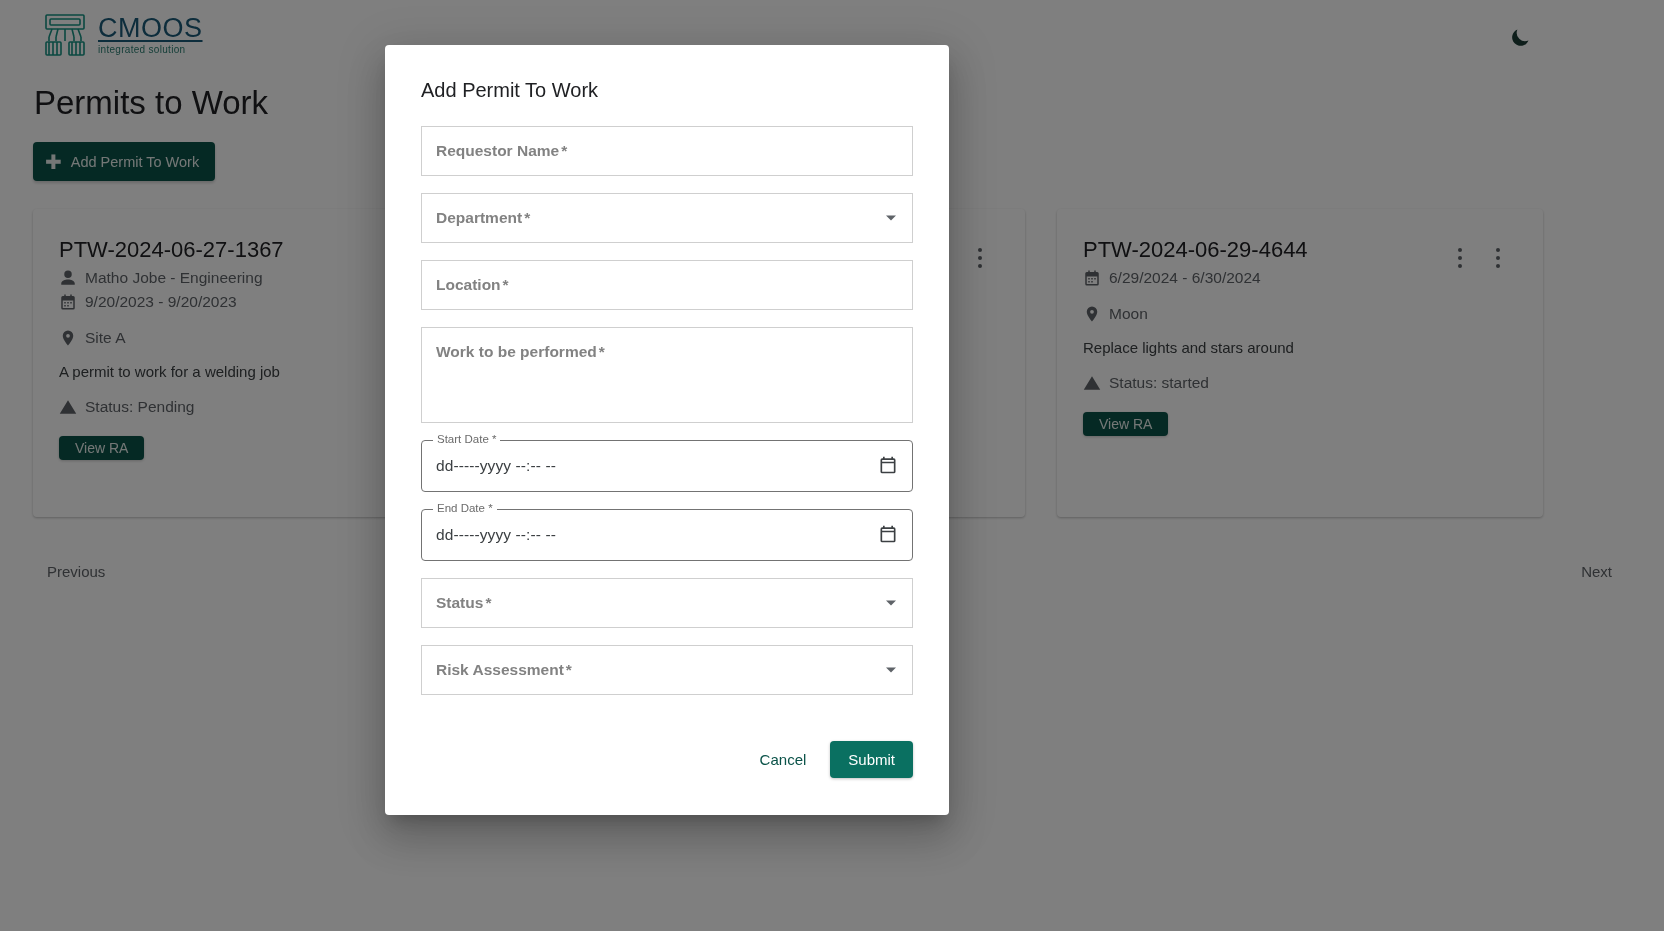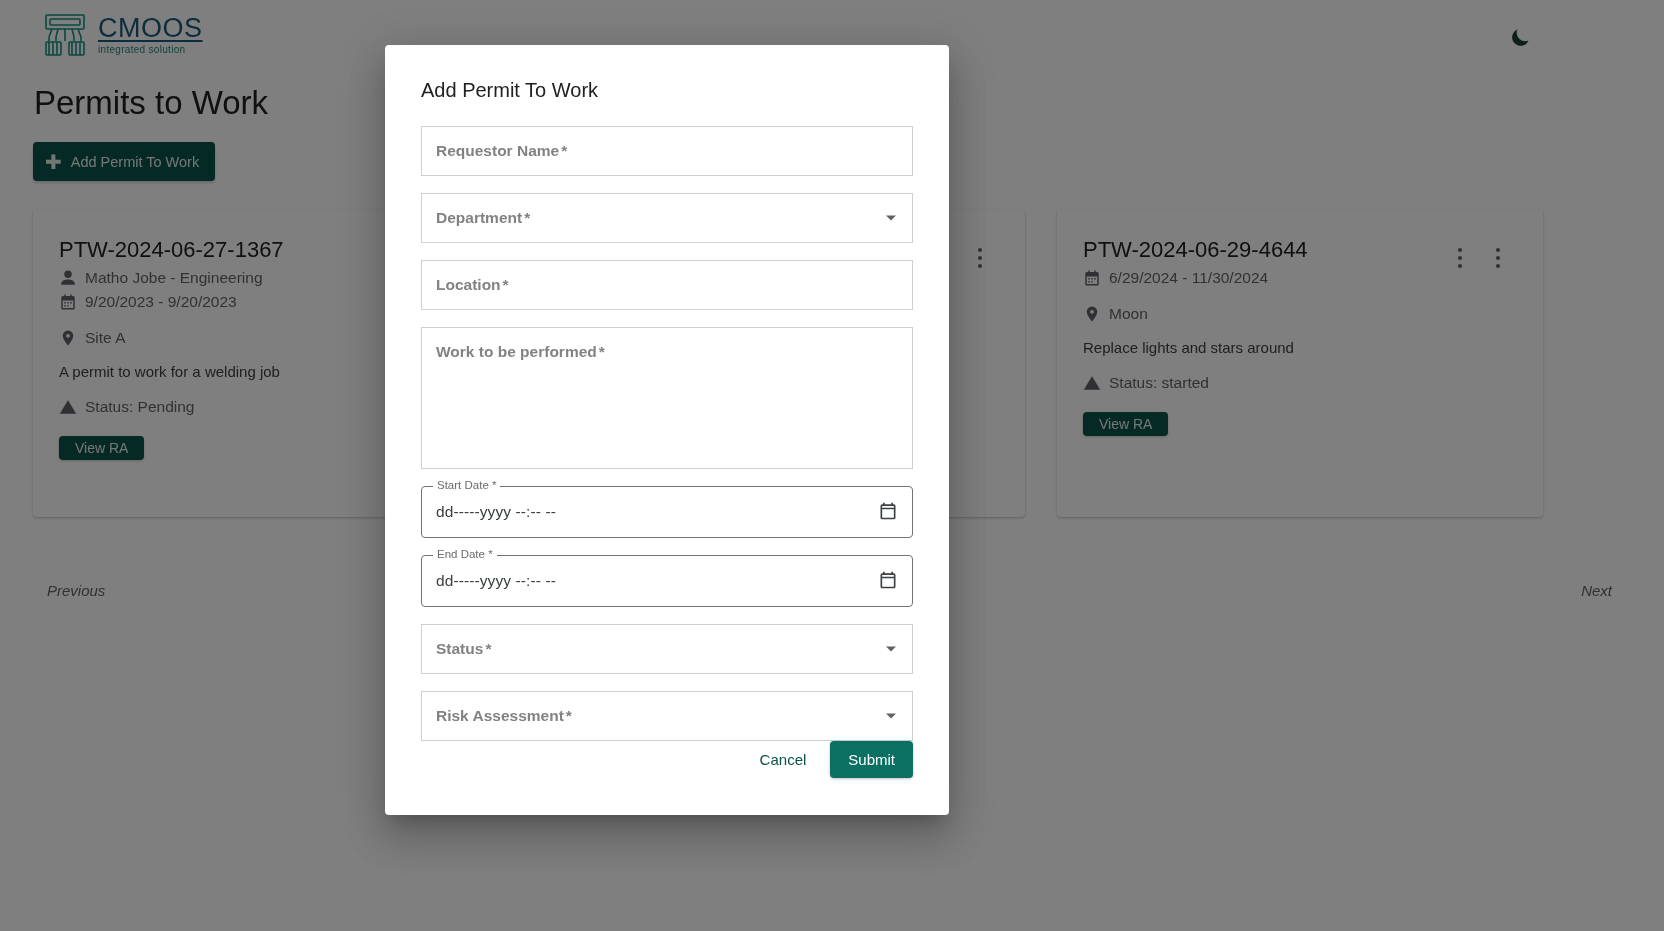--- a/index.html
+++ b/index.html
@@ -93,21 +93,21 @@
   .kebab {
     position: absolute; top: 36px; width: 22px; height: 26px;
     display: flex; flex-direction: column; justify-content: space-between;
     align-items: center; padding: 3px 0; cursor: pointer;
   }
   .kebab span { width: 4px; height: 4px; border-radius: 50%; background: #5f6368; display: block; }
   .kebab.k1 { right: 34px; }
   .kebab.k2 { right: 72px; }
 
   
-  .pager { position: absolute; top: 577px; left: 33px; right: 33px; height: 30px; font-style: italic; }
+  .pager { position: absolute; top: 558px; left: 33px; right: 33px; height: 30px; }
   .pager a {
     color: #5f6368; font-size: 15px; text-decoration: none; cursor: pointer;
   }
   .pager .prev { position: absolute; left: 14px; top: 5px; }
   .pager .next { position: absolute; right: 19px; top: 5px; }
 
   
   #scrim {
     position: absolute; inset: 0;
     background: rgba(0,0,0,.50);
@@ -141,21 +141,21 @@
     color: #828282; font-size: 15.5px; padding-left: 14px; user-select: none;
   }
   .field .ph .star { margin-left: 2px; }
   .field.select { cursor: pointer; }
   .caret {
     position: absolute; right: 16px; top: 50%; transform: translateY(-50%);
     width: 0; height: 0;
     border-left: 5px solid transparent; border-right: 5px solid transparent;
     border-top: 5px solid #5f6368;
   }
-  .field.area { height: 142px; align-items: flex-start; }
+  .field.area { height: 96px; align-items: flex-start; }
   .field.area .ph { padding-top: 15px; }
 
   
   .dfield {
     position: relative; height: 52px; margin-bottom: 17px;
     border: 1px solid #737373; border-radius: 4px;
     display: flex; align-items: center; cursor: text;
   }
   .dfield .legend {
     position: absolute; top: -7px; left: 11px;
@@ -265,21 +265,21 @@
           <span></span>
         </div>
     </div>
 
     <div class="card narrow">
       <h2 class="card-title">PTW-2024-06-29-4644</h2>
       <div class="card-row">
         <svg class="ico" viewBox="0 0 24 24">
             <path d="M7 2v2H5a2 2 0 0 0-2 2v14a2 2 0 0 0 2 2h14a2 2 0 0 0 2-2V6a2 2 0 0 0-2-2h-2V2h-2v2H9V2H7zm12 8v10H5V10h14zM7 12v2h2v-2H7zm4 0v2h2v-2h-2zm4 0v2h2v-2h-2zM7 16v2h2v-2H7zm4 0v2h2v-2h-2z"></path>
           </svg>
-        <span>6/29/2024 - 11/30/2024</span>
+        <span>6/29/2024 - 6/30/2024</span>
       </div>
       <div class="card-row loc">
         <svg class="ico" viewBox="0 0 24 24">
             <path d="M12 2a7 7 0 0 0-7 7c0 5.2 7 13 7 13s7-7.8 7-13a7 7 0 0 0-7-7zm0 9.5a2.5 2.5 0 1 1 0-5 2.5 2.5 0 0 1 0 5z"></path>
           </svg>
         <span>Moon</span>
       </div>
       <div class="card-row desc">
         <span>Replace lights and stars around</span>
       </div>

